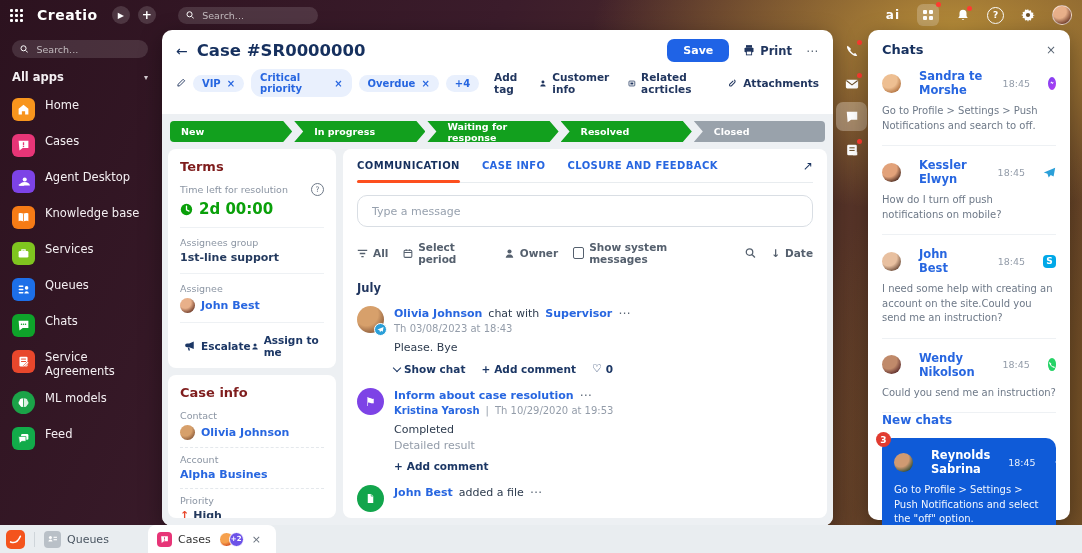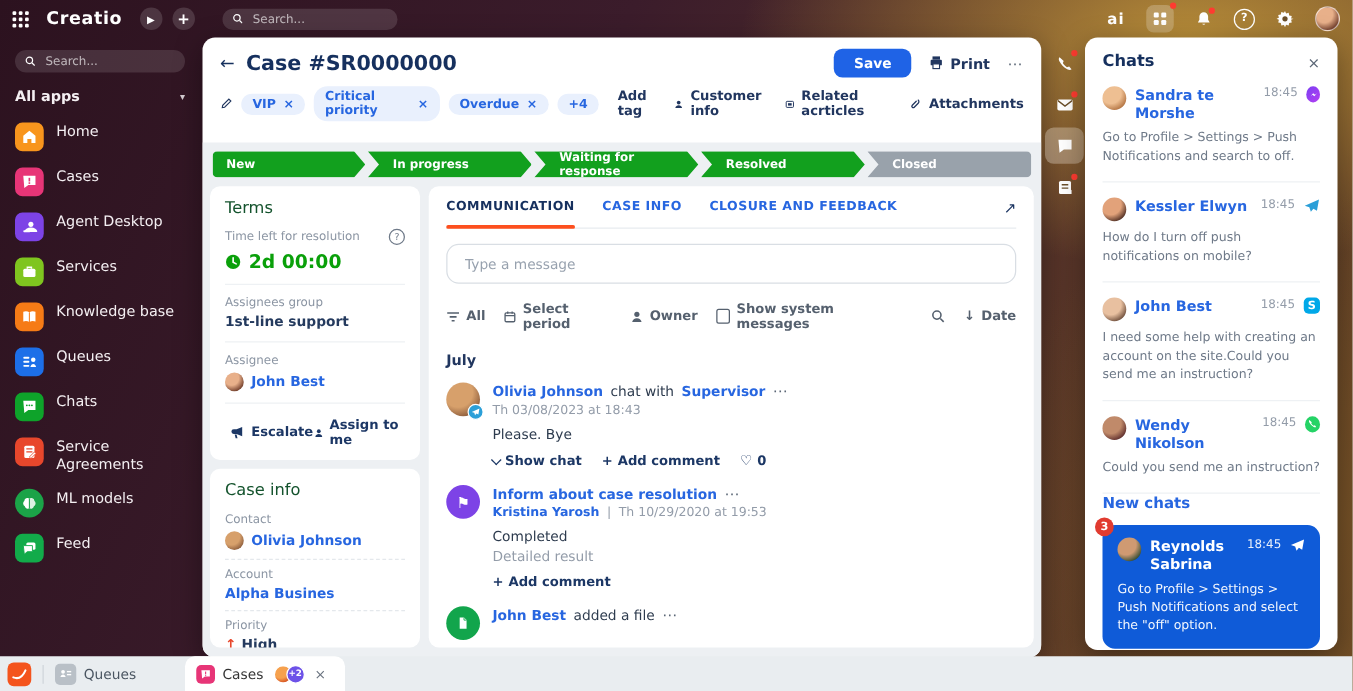--- a/index.html
+++ b/index.html
@@ -59,21 +59,21 @@
   .mbody{position:absolute;top:84px;left:0;right:0;bottom:0;background:#edf0f3;padding:5px 6px;box-sizing:border-box}
   
   .pipe{display:flex;height:21px;margin:2px 2px 0}
   .stage{flex:1;background:#12a01e;color:#fff;font-size:9.5px;font-weight:600;display:flex;align-items:center;padding-left:20px;margin-right:2px;cursor:pointer;
     clip-path:polygon(0 0,calc(100% - 9px) 0,100% 50%,calc(100% - 9px) 100%,0 100%,9px 50%)}
   .stage.first{clip-path:polygon(0 0,calc(100% - 9px) 0,100% 50%,calc(100% - 9px) 100%,0 100%);border-radius:4px 0 0 4px;padding-left:11px}
   .stage.last{clip-path:polygon(0 0,100% 0,100% 100%,0 100%,9px 50%);border-radius:0 4px 4px 0;background:#99a2ab;margin-right:0}
   .cols{display:flex;gap:7px;margin-top:7px;height:calc(100% - 33px)}
   .leftcol{width:168px;display:flex;flex-direction:column;gap:7px;flex-shrink:0}
   .card{background:#fff;border-radius:8px;padding:10px 12px;box-sizing:border-box}
-  .cardh{font-size:13px;font-weight:400;color:#14532d}
+  .cardh{font-size:13px;font-weight:700;color:#7f1d1d}
   .flbl{font-size:9.5px;color:#8b95a3;margin-top:9px}
   .lblrow{display:flex;align-items:center;justify-content:space-between;margin-top:9px}
   .lblrow .flbl{margin-top:0}
   .helpi{width:11px;height:11px;border-radius:50%;border:1px solid #6e7988;color:#6e7988;font-size:7.5px;display:flex;align-items:center;justify-content:center;cursor:pointer}
   .timeleft{display:flex;align-items:center;gap:6px;margin-top:4px;color:#0aa00a;font-weight:700;font-size:15px}
   .fval{font-size:11px;color:#243a5e;font-weight:600;margin-top:3px}
   .blink{color:#2766e0;cursor:pointer}
   .sep{border-top:1px solid #eef1f4;margin:9px 0 0}
   .arow{display:flex;align-items:center;gap:6px;margin-top:4px}
   .av16{width:15px;height:15px}
@@ -116,21 +116,21 @@
   .strip{position:absolute;left:836px;top:36px;width:31px;display:flex;flex-direction:column;gap:4px}
   .sico{height:29px;display:flex;align-items:center;justify-content:center;position:relative;cursor:pointer;border-radius:7px}
   .sico.sel{background:rgba(255,248,238,.30)}
   .sico .rdot{top:4px;right:5px}
   
   .chatsp{position:absolute;left:868px;top:30px;width:202px;height:490px;background:#fff;border-radius:10px;box-shadow:0 6px 22px rgba(0,0,0,.35);padding:12px 14px;box-sizing:border-box;display:flex;flex-direction:column}
   .cph{display:flex;align-items:center}
   .cph .t{font-size:13px;font-weight:700;color:#16305e}
   .cph .x{margin-left:auto;color:#5a6675;font-size:12px;cursor:pointer}
   .crow{padding-top:12px;border-bottom:1px solid #eef1f4;padding-bottom:12px;cursor:pointer}
-  .crh{display:flex;align-items:flex-start;gap:7px}
+  .crh{display:flex;align-items:center;gap:18px}
   .av20{width:19px;height:19px}
   .cname{font-size:11.5px;font-weight:700;color:#2766e0}
   .ctime{margin-left:auto;font-size:9.5px;color:#939ca9}
   .cmsg{font-size:10px;color:#6e7988;margin-top:7px;line-height:1.45}
   .spacer{flex:1}
   .newlbl{font-size:12px;font-weight:700;color:#2766e0;margin-bottom:11px}
   .bluecard{background:#0f5bd8;border-radius:10px;padding:10px 12px;position:relative;color:#fff;cursor:pointer}
   .nbadge{position:absolute;top:-6px;left:-6px;width:15px;height:15px;border-radius:50%;background:#e13b30;color:#fff;font-size:9px;font-weight:700;display:flex;align-items:center;justify-content:center}
   .bluecard .cname{color:#fff}
   .bluecard .ctime{color:rgba(255,255,255,.9)}
@@ -243,36 +243,36 @@
       <span class="nicon" style="background:#7d43e6">
           <svg width="13" height="13" viewBox="0 0 16 16">
             <circle cx="9.5" cy="5.5" r="2.5" fill="#fff"></circle>
             <path d="M3 13c.5-3 3-4.5 6.5-4.5S15.5 10 16 13z" fill="#fff"></path>
             <rect x="2" y="11.4" width="7" height="1.8" rx=".9" fill="#fff"></rect>
           </svg>
         </span>
       <span class="lbl2">Agent Desktop</span>
     </div>
     <div class="nitem">
+      <span class="nicon" style="background:#f67b16">
+          <svg width="13" height="13" viewBox="0 0 16 16">
+            <path d="M2 3c2-.8 4-.8 6 .5 2-1.3 4-1.3 6-.5v9.5c-2-.8-4-.8-6 .5-2-1.3-4-1.3-6-.5z" fill="#fff"></path>
+            <line x1="8" y1="3.5" x2="8" y2="13" stroke="#f67b16" stroke-width="1"></line>
+          </svg>
+        </span>
+      <span class="lbl2">Knowledge base</span>
+    </div>
+    <div class="nitem">
       <span class="nicon" style="background:#7fc51f">
           <svg width="13" height="13" viewBox="0 0 16 16">
             <rect x="2" y="5" width="12" height="8" rx="1.5" fill="#fff"></rect>
             <path d="M6 5V3.5h4V5" stroke="#fff" stroke-width="1.5" fill="none"></path>
           </svg>
         </span>
       <span class="lbl2">Services</span>
-    </div>
-    <div class="nitem">
-      <span class="nicon" style="background:#f67b16">
-          <svg width="13" height="13" viewBox="0 0 16 16">
-            <path d="M2 3c2-.8 4-.8 6 .5 2-1.3 4-1.3 6-.5v9.5c-2-.8-4-.8-6 .5-2-1.3-4-1.3-6-.5z" fill="#fff"></path>
-            <line x1="8" y1="3.5" x2="8" y2="13" stroke="#f67b16" stroke-width="1"></line>
-          </svg>
-        </span>
-      <span class="lbl2">Knowledge base</span>
     </div>
     <div class="nitem">
       <span class="nicon" style="background:#1d6fe8">
           <svg width="13" height="13" viewBox="0 0 16 16">
             <rect x="2" y="3" width="6" height="1.8" rx=".9" fill="#fff"></rect>
             <rect x="2" y="7" width="6" height="1.8" rx=".9" fill="#fff"></rect>
             <rect x="2" y="11" width="6" height="1.8" rx=".9" fill="#fff"></rect>
             <circle cx="11.8" cy="6" r="2.2" fill="#fff"></circle>
             <path d="M9 13c.4-2 1.5-3 2.8-3s2.4 1 2.8 3z" fill="#fff"></path>
           </svg>

